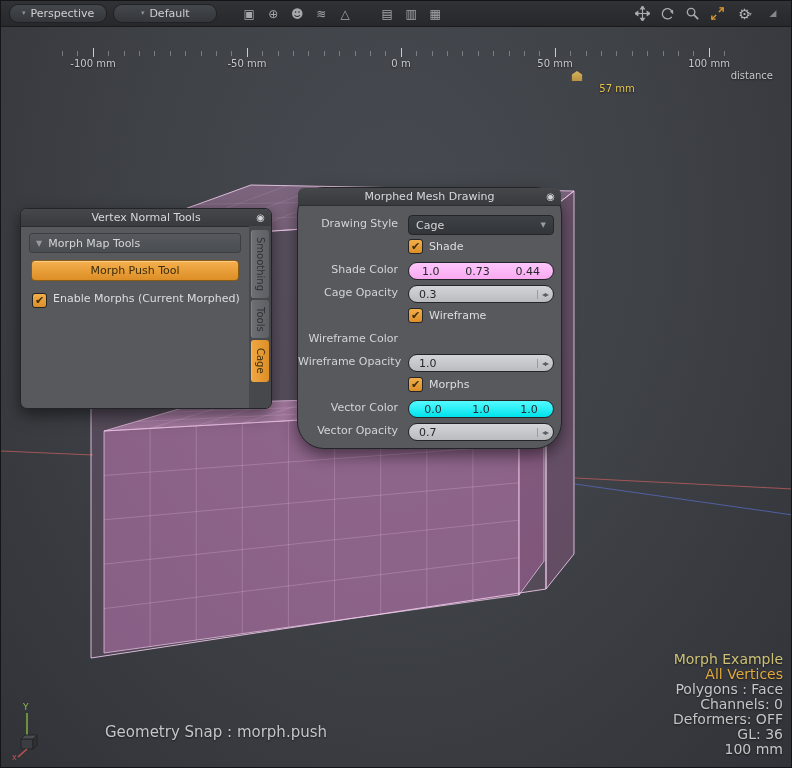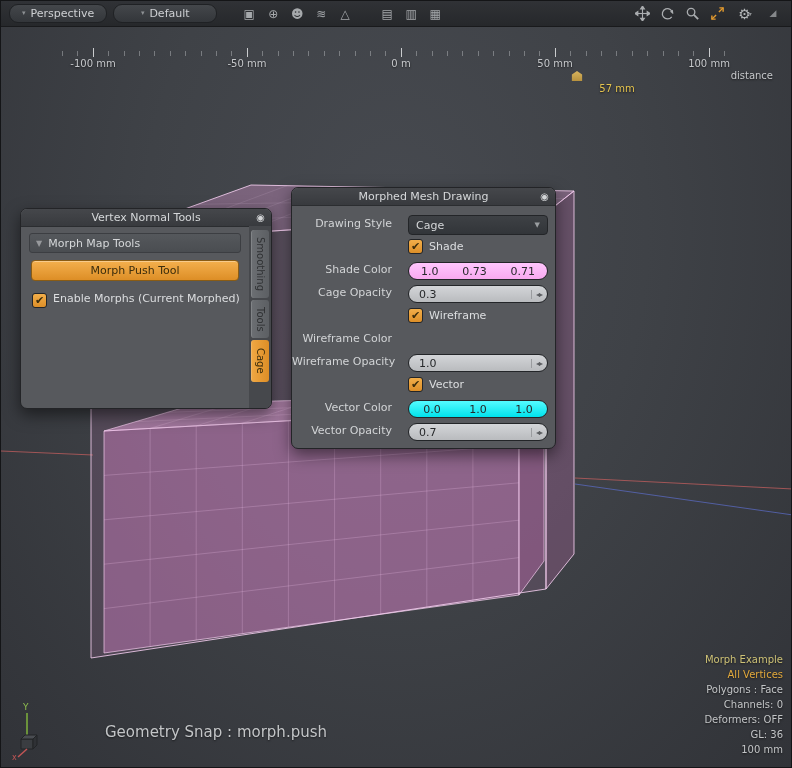--- a/index.html
+++ b/index.html
@@ -44,25 +44,25 @@
   .scene{position:absolute;left:0;top:0;z-index:1;}
   
   .panel{position:absolute;background:#57595d;border:1px solid #232427;border-radius:7px;
     box-shadow:0 6px 16px rgba(0,0,0,.5), inset 0 1px 0 rgba(255,255,255,.10);z-index:5;}
   .panel-title{height:17px;background:linear-gradient(#45474b,#383a3e);border-radius:6px 6px 0 0;
     display:flex;align-items:center;justify-content:center;position:relative;
     color:#d6d8da;font-size:11px;border-bottom:1px solid #2b2d30;cursor:default;}
   .target-icon{position:absolute;right:6px;top:50%;transform:translateY(-50%);
     color:#d2d4d6;font-size:10px;line-height:1;}
   
-  .mmd{left:290px;top:186px;width:263px;}
+  .mmd{left:296px;top:186px;width:263px;border-radius:27px;}
   .mmd-body{padding:8px 7px 7px 0;}
   .row{display:flex;height:20px;margin-bottom:3px;}
   .row:last-child{margin-bottom:0;}
-  .lbl{width:100px;flex:none;text-align:right;padding-right:16px;color:#d2d4d6;
+  .lbl{width:100px;flex:none;text-align:right;padding-right:10px;color:#d2d4d6;
     font-size:11px;line-height:20px;white-space:nowrap;}
   .dropdown{flex:1;height:18px;margin-top:1px;background:linear-gradient(#3e4145,#323539);
     border:1px solid #232528;border-radius:4px;color:#d4d6d8;font-size:11px;
     display:flex;align-items:center;padding:0 7px;cursor:default;}
   .dd-arrow{margin-left:auto;font-size:7px;color:#9b9ea1;}
   .checkbox{width:15px;height:15px;box-sizing:border-box;border-radius:3px;border:1px solid #232528;
     display:flex;align-items:center;justify-content:center;margin-top:2px;flex:none;}
   .checkbox.checked{background:linear-gradient(#f2ae4a,#dd8f28);color:#3c2d0c;font-size:11px;}
   .checkbox.unchecked{background:#2e3033;box-shadow:inset 0 1px 2px rgba(0,0,0,.5);}
   .cb-label{margin-left:6px;color:#dcdee0;font-size:11px;line-height:20px;white-space:nowrap;}
@@ -89,21 +89,21 @@
   .tab-strip{position:absolute;top:17px;right:0;width:22px;bottom:0;background:#46484c;
     border-radius:0 0 6px 0;padding-top:4px;box-sizing:border-box;
     display:flex;flex-direction:column;gap:2px;align-items:center;}
   .vtab{width:18px;border-radius:3px;writing-mode:vertical-rl;font-size:10px;color:#2f3133;
     background:linear-gradient(90deg,#6c6f73,#5c5f63);display:flex;align-items:center;
     justify-content:center;cursor:default;box-shadow:inset 1px 0 0 rgba(255,255,255,.15);}
   .vtab-smoothing{height:68px;}
   .vtab-tools{height:38px;}
   .vtab-cage{height:42px;background:linear-gradient(90deg,#f0a844,#dd8e26);color:#3c2d0c;}
   
-  .hud-right{position:absolute;right:8px;bottom:10px;text-align:right;font-size:10px;line-height:15px;
+  .hud-right{position:absolute;right:8px;bottom:10px;text-align:right;font-size:14px;line-height:15px;
     color:#c3c5c7;text-shadow:0 1px 2px rgba(0,0,0,.55);z-index:3;white-space:nowrap;}
   .snap-text{position:absolute;left:104px;bottom:26px;font-size:15px;color:#c3c5c7;
     text-shadow:0 1px 2px rgba(0,0,0,.55);z-index:3;}
   .axis-gizmo{position:absolute;left:10px;bottom:6px;z-index:3;}
 </style>
 </head>
 <body>
 
 <div class="stage">
 
@@ -295,21 +295,21 @@
           <span>✔</span>
         </span>
         <span class="cb-label">Shade</span>
       </div>
 
       <div class="row">
         <span class="lbl">Shade Color</span>
         <div class="color-field" style="background:linear-gradient(#ffc6fd,#f8a9f0)">
           <span>1.0</span>
           <span>0.73</span>
-          <span>0.71</span>
+          <span>0.44</span>
         </div>
       </div>
 
       <div class="row">
         <span class="lbl">Cage Opacity</span>
         <div class="slider-field">
           <span>0.3</span>
           <span class="stepper">◂▸</span>
         </div>
       </div>
@@ -332,21 +332,21 @@
           <span>1.0</span>
           <span class="stepper">◂▸</span>
         </div>
       </div>
 
       <div class="row">
         <span class="lbl"></span>
         <span class="checkbox checked">
           <span>✔</span>
         </span>
-        <span class="cb-label">Vector</span>
+        <span class="cb-label">Morphs</span>
       </div>
 
       <div class="row">
         <span class="lbl">Vector Color</span>
         <div class="color-field" style="background:linear-gradient(#55fbff,#00e2ec)">
           <span>0.0</span>
           <span>1.0</span>
           <span>1.0</span>
         </div>
       </div>

